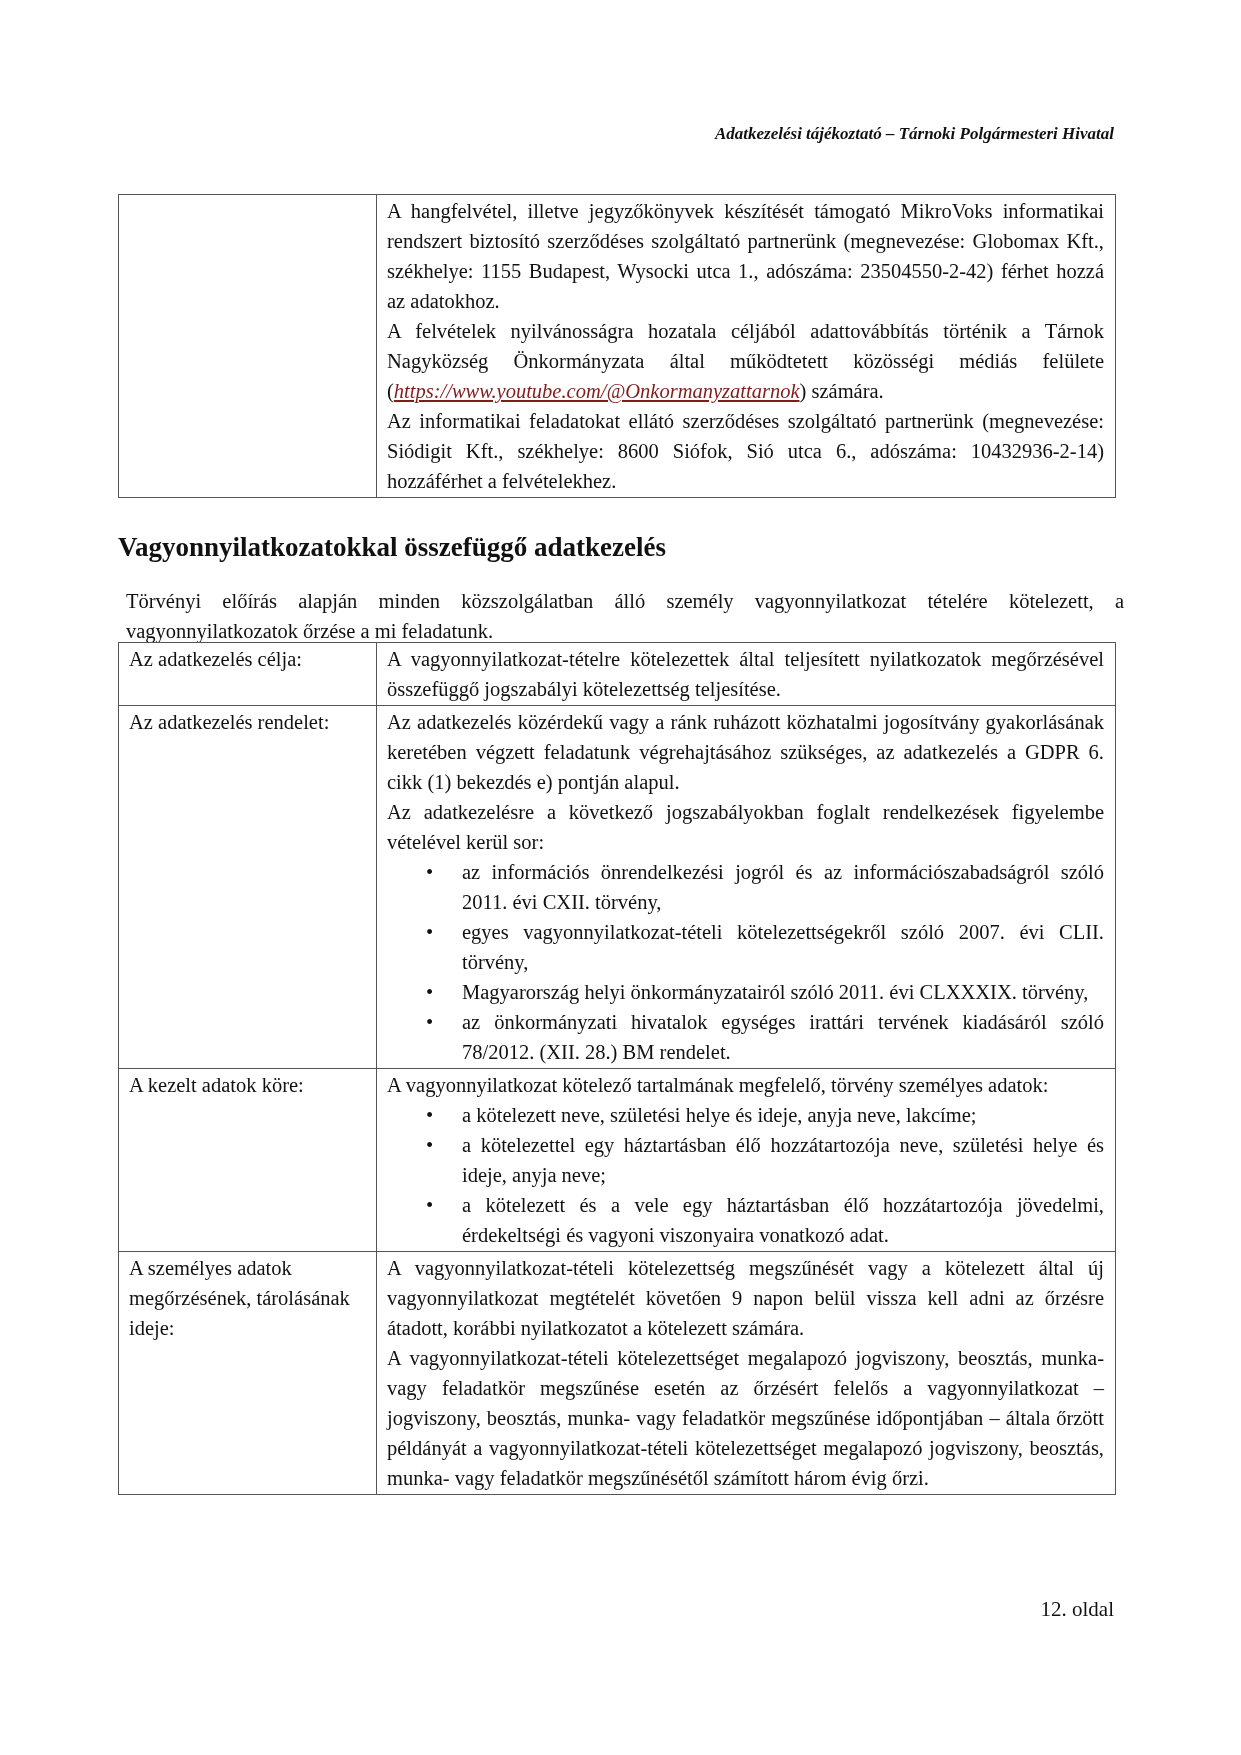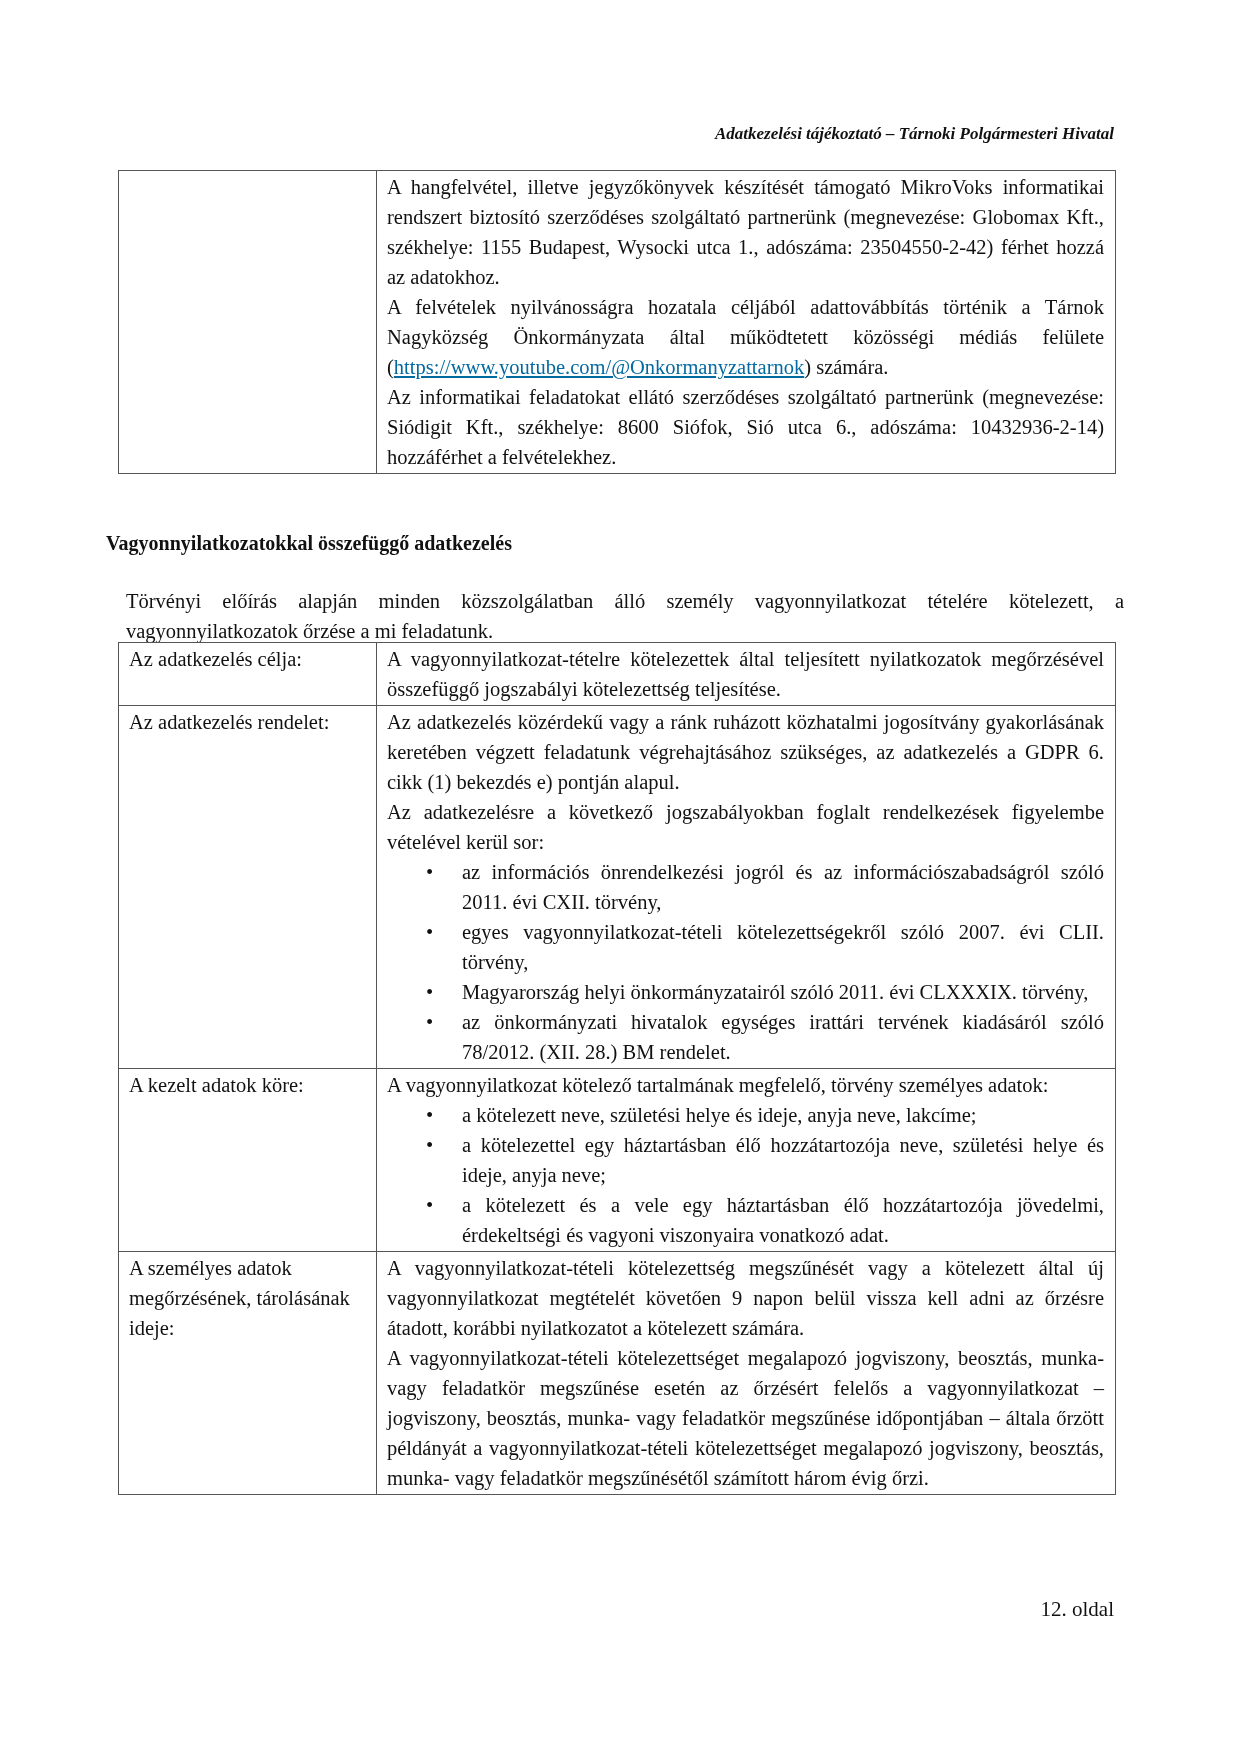--- a/index.html
+++ b/index.html
@@ -5,28 +5,28 @@
   html, body { margin: 0; padding: 0; background: #ffffff; }
   body { width: 1241px; height: 1755px; position: relative; overflow: hidden;
          font-family: "Liberation Serif", "DejaVu Serif", serif; color: #111; }
   .page-header { position: absolute; top: 124px; right: 127px; font-size: 17px;
                  font-style: italic; font-weight: bold; }
   .tbl { position: absolute; left: 118px; width: 998px; border-collapse: collapse;
          font-size: 20.5px; line-height: 30px; }
   .tbl td { border: 1.5px solid #555; vertical-align: top; padding: 1px 11px 1px 10px; }
   .tbl td.lbl { width: 236px; text-align: left; }
   .tbl td.val { text-align: justify; }
-  .tbl1 { top: 170px; }
+  .tbl1 { top: 194px; }
   .tbl2 { top: 642px; }
   .tbl p { margin: 0; text-align: justify; }
   .tbl ul { margin: 0; padding-left: 75px; list-style: none; }
   .tbl li { position: relative; text-align: justify; }
   .tbl li .bullet { position: absolute; left: -36px; top: 0; }
-  a.link { color: #0369a1; text-decoration: underline; }
-  .section-title { position: absolute; left: 106px; top: 532px; font-size: 20px;
+  a.link { color: #7f1d1d; text-decoration: underline; font-style: italic; }
+  .section-title { position: absolute; left: 118px; top: 532px; font-size: 27px;
                    font-weight: bold; }
   .intro { position: absolute; left: 118px; top: 578px; width: 998px; font-size: 20.5px;
            line-height: 30px; text-align: justify; margin: 8px; }
   .page-num { position: absolute; right: 127px; top: 1597px; font-size: 21px; }
 </style>
 </head>
 <body>
 
 <div class="page-header">Adatkezelési tájékoztató – Tárnoki Polgármesteri Hivatal</div>
 

